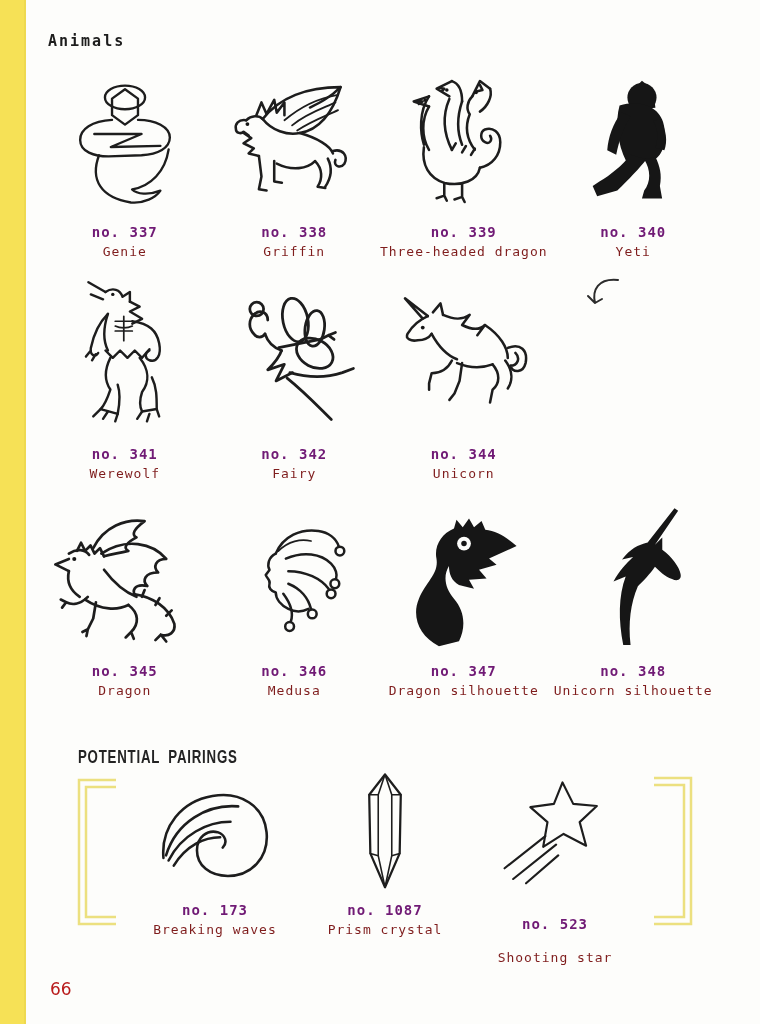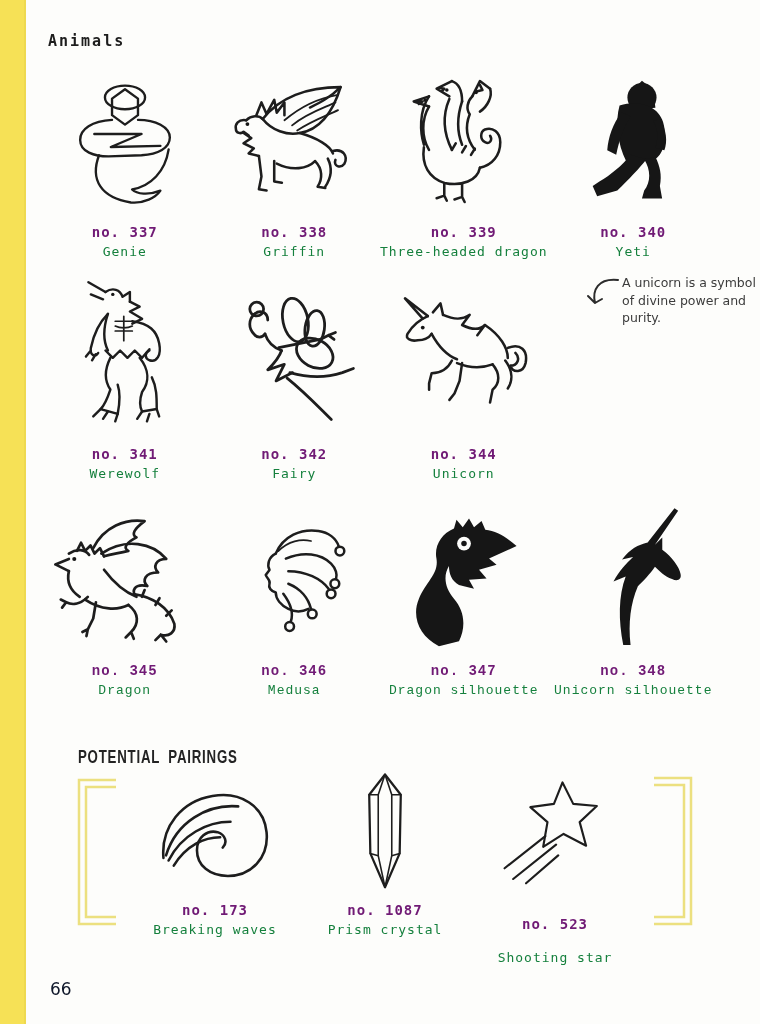--- a/index.html
+++ b/index.html
@@ -5,29 +5,29 @@
   html,body{margin:0;padding:0;background:#e9e9e9;}
   .page{position:relative;width:760px;height:1024px;background:#fdfdfb;overflow:hidden;
         font-family:"DejaVu Sans Mono",monospace;color:#1d1d1d;}
   .stripe{position:absolute;left:0;top:0;width:24px;height:1024px;background:#f6e156;border-right:2px solid #eed94f;}
   .title{position:absolute;left:48px;top:32px;font-size:15px;font-weight:bold;letter-spacing:2px;}
   .row{position:absolute;left:40px;width:678px;display:flex;}
   .cell{width:169.5px;display:flex;flex-direction:column;align-items:center;text-align:center;}
   .art{display:flex;align-items:flex-end;justify-content:center;margin-bottom:8px;}
   .r1 .art{height:140px;} .r2 .art{height:170px;} .r3 .art{height:157px;} .rp .art{height:126px;}
   .num{font-size:14px;font-weight:bold;color:#701a75;letter-spacing:1px;line-height:17px;}
-  .name{font-size:13px;color:#15803d;letter-spacing:1px;margin-top:3px;line-height:16px;}
+  .name{font-size:13px;color:#7f1d1d;letter-spacing:1px;margin-top:3px;line-height:16px;}
   .note{position:absolute;left:622px;top:274px;width:134px;font-family:"DejaVu Sans",sans-serif;
         font-size:12.5px;line-height:1.4;color:#3c3c3c;}
   .note-arrow{position:absolute;left:584px;top:277px;}
   .pair-head{position:absolute;left:78px;top:747px;font-family:"Liberation Sans",sans-serif;
         font-weight:bold;font-size:17px;letter-spacing:1px;word-spacing:5px;color:#232323;
         transform:scale(0.78,1.05);transform-origin:left top;white-space:nowrap;}
   .bracket{position:absolute;}
-  .pagenum{position:absolute;left:50px;top:979px;font-family:"DejaVu Sans",sans-serif;font-size:17px;color:#0f172a;}
+  .pagenum{position:absolute;left:50px;top:979px;font-family:"DejaVu Sans",sans-serif;font-size:17px;color:#b91c1c;}
   svg .ln{fill:none;stroke:#1d1d1d;stroke-width:2;stroke-linecap:round;stroke-linejoin:round;}
   svg .th{fill:none;stroke:#1d1d1d;stroke-width:1.4;stroke-linecap:round;stroke-linejoin:round;}
   svg .fl{fill:#161616;stroke:none;}
 </style>
 </head>
 <body>
 
 <div class="page">
   <div class="stripe"></div>
   <div class="title">Animals</div>
@@ -169,26 +169,25 @@
           <path class="ln" d="M56,56 L54,70 L50,80 L46,85"></path>
           <path class="ln" d="M80,57 C86,64 86,72 80,77 L78,87"></path>
           <path class="ln" d="M90,54 C96,62 96,70 92,76"></path>
         </svg>
       </div>
       <div class="num">no. 344</div>
       <div class="name">Unicorn</div>
     </div>
   </div>
 
-  <div class="note">A unicorn is a symbol of divine power and purity.</div>
   <svg class="note-arrow" width="38" height="32" viewBox="0 0 38 32">
     <path d="M34,3 C14,1 8,13 11,26 M11,26 L4,19 M11,26 L18,22" fill="none" stroke="#2c2c2c" stroke-width="2" stroke-linecap="round" stroke-linejoin="round"></path>
   </svg>
 
-  <div class="row r3" style="top:498px;font-family:Liberation Mono, monospace;">
+  <div class="row r3" style="top:498px;">
     <div class="cell">
       <div class="art">
         <svg width="158" height="142" viewBox="0 0 115 105">
           <path class="ln" d="M16,34 L6,38 L16,43"></path>
           <circle class="fl" cx="20" cy="34" r="1.5"></circle>
           <path class="ln" d="M16,30 C22,26 28,27 31,31"></path>
           <path class="ln" d="M22,28 L25,22 L28,28 L32,24 L35,30 L39,26 L42,32"></path>
           <path class="ln" d="M34,26 C42,10 58,4 72,6 C64,12 62,16 66,18 C58,22 56,26 60,28 C52,30 48,30 42,32"></path>
           <path class="ln" d="M40,30 C58,18 78,22 88,34 C80,34 78,40 82,44 C72,44 70,50 74,54 C64,52 62,58 66,62 C56,58 48,50 42,42"></path>
           <path class="ln" d="M16,43 C14,52 18,58 24,62"></path>

